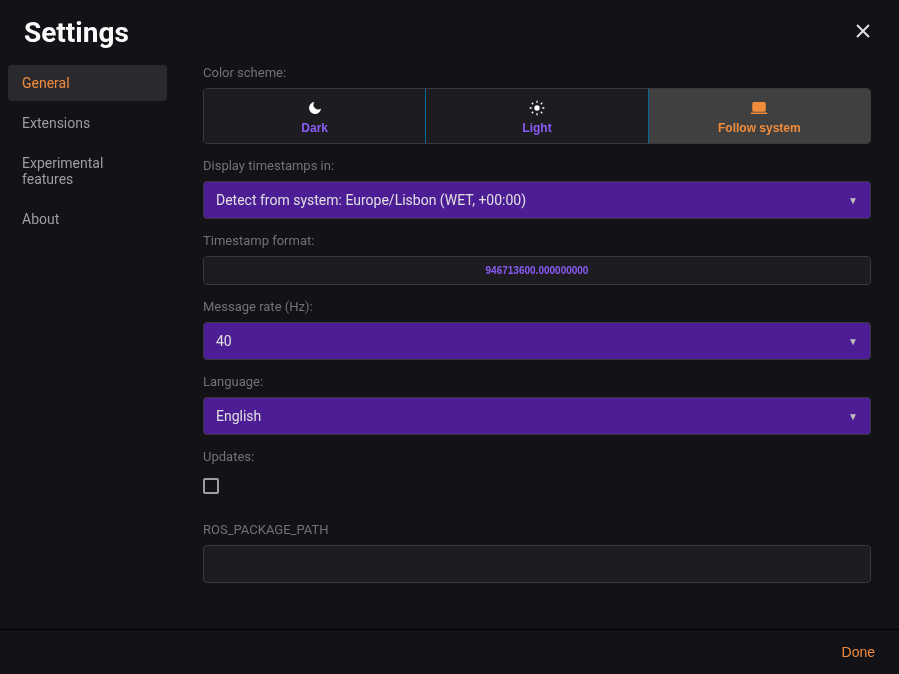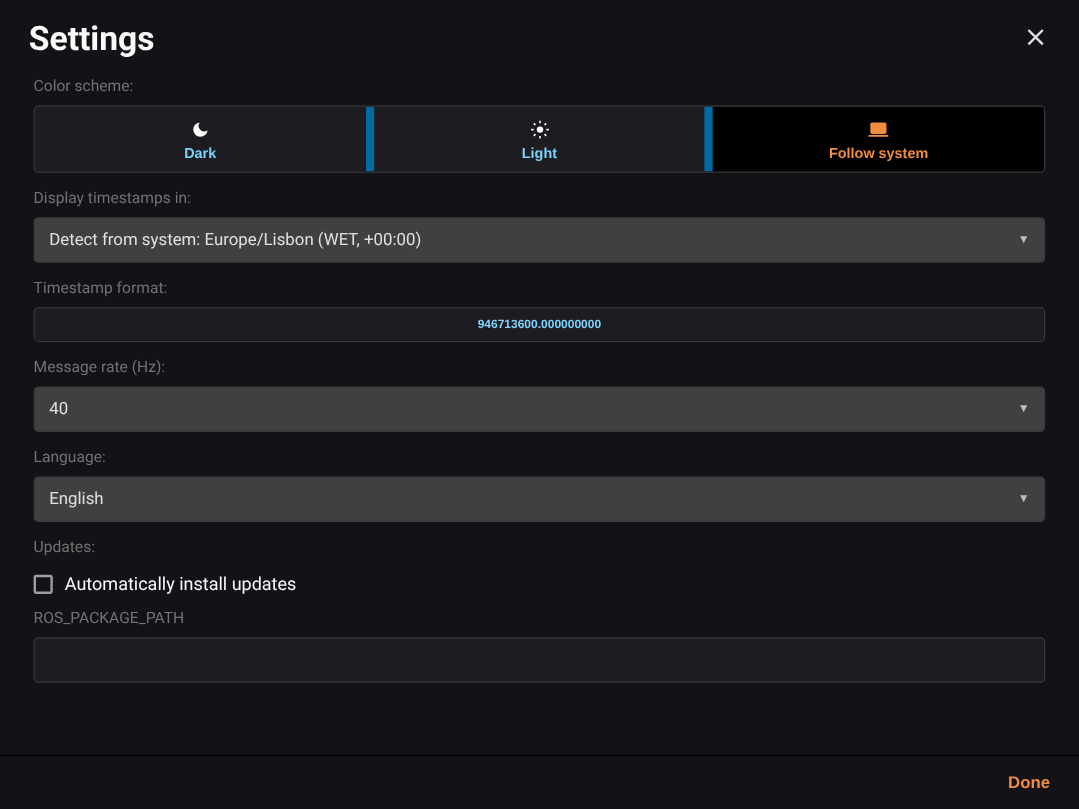--- a/index.html
+++ b/index.html
@@ -71,42 +71,42 @@
     .seg-group {
       display: flex;
       border-radius: 4px;
       overflow: hidden;
       border: 1px solid #3a3a3e;
     }
     .seg-btn {
       flex: 1;
       background: #1c1c21;
       border: none;
-      border-right: 7px solid #0369a1;
-      color: #7dd3fc;
+      border-right: 1px solid #0369a1;
+      color: #8b5cf6;
       display: flex;
       flex-direction: column;
       align-items: center;
       justify-content: center;
       padding: 10px 0 8px 0;
       cursor: pointer;
       gap: 4px;
       font-size: 12px;
       font-weight: 600;
     }
     .seg-btn:last-child { border-right: none; }
     .seg-btn.selected {
-      background: #000000;
+      background: #404040;
       color: #f08c3c;
       text-align: center;
     }
     .seg-btn.selected svg { stroke: #f08c3c; fill: #f08c3c; }
     .seg-icon { height: 18px; display: flex; align-items: center; justify-content: center; }
     .select {
-      background: #404040;
+      background: #4c1d95;
       border: 1px solid #3a3a3e;
       border-radius: 4px;
       color: #e0e0e0;
       font-size: 14px;
       padding: 10px 48px 10px 12px;
       position: relative;
       cursor: pointer;
     }
     .select .caret {
       position: absolute;
@@ -155,37 +155,43 @@
       padding: 14px 24px;
       display: flex;
       justify-content: flex-end;
       background: #121217;
     }
     .done-btn {
       background: none;
       border: none;
       color: #f08c3c;
       font-size: 14px;
-      font-weight: 700;
+      font-weight: 400;
       cursor: pointer;
     }
   </style>
 </head>
 <body>
 
 <div class="header">
   <div class="title">Settings</div>
   <div class="close-btn">
     <svg width="16" height="16" viewBox="0 0 16 16" fill="none" stroke="#e0e0e0" stroke-width="2">
         <path d="M2 2 L14 14 M14 2 L2 14"></path>
       </svg>
   </div>
 </div>
 
 <div class="body">
+  <div class="sidebar">
+    <div class="sidebar-item active">General</div>
+    <div class="sidebar-item">Extensions</div>
+    <div class="sidebar-item">Experimental features</div>
+    <div class="sidebar-item">About</div>
+  </div>
 
   <div class="main-scroll">
     <div class="label" style="margin-top:0">Color scheme:</div>
     <div class="seg-group">
       <button class="seg-btn">
         <span class="seg-icon">
           <svg width="16" height="16" viewBox="0 0 24 24" fill="#fff">
               <path d="M21 12.79A9 9 0 1 1 11.21 3 7 7 0 0 0 21 12.79z"></path>
             </svg>
         </span>
@@ -241,24 +247,23 @@
 
     <div class="label">Language:</div>
     <div class="select">
       <span>English</span>
       <span class="caret">▼</span>
     </div>
 
     <div class="label">Updates:</div>
     <div class="checkbox-row">
       <div class="checkbox"></div>
-      <div class="checkbox-label">Automatically install updates</div>
-    </div>
-
-    <div class="label" style="margin-top:6px">ROS_PACKAGE_PATH</div>
+    </div>
+
+    <div class="label" style="margin-top:22px">ROS_PACKAGE_PATH</div>
     <input class="text-input" type="text" value="" style="">
     <div style="height:40px"></div>
   </div>
 </div>
 
 <div class="footer">
   <button class="done-btn">Done</button>
 </div>
 
 </body></html>

